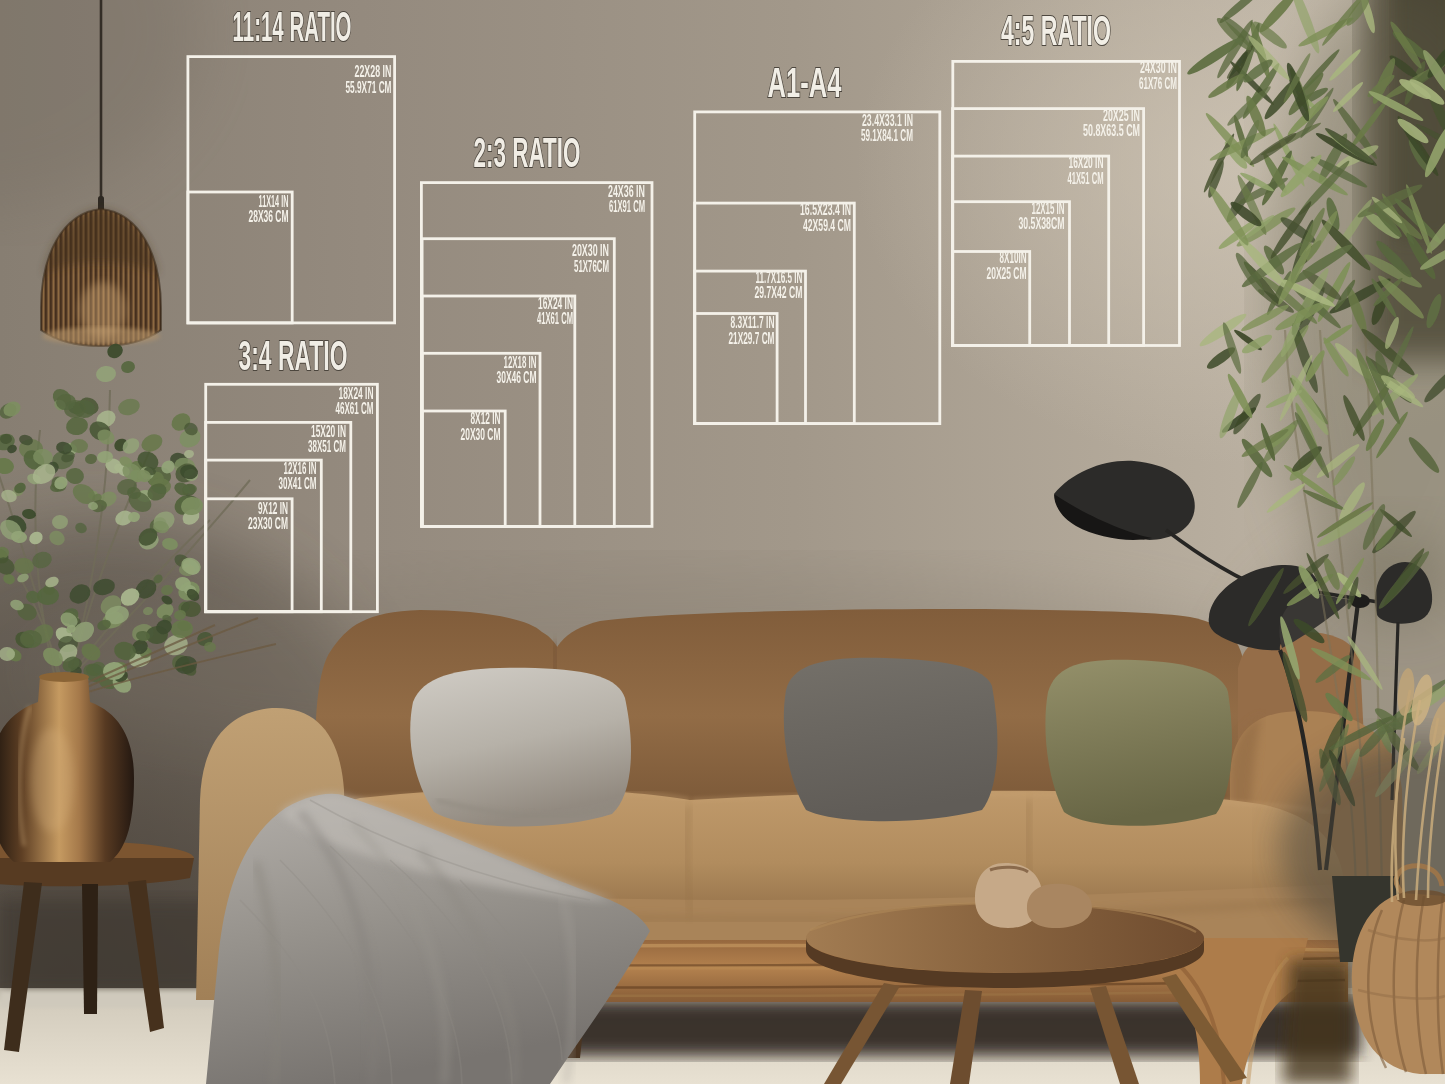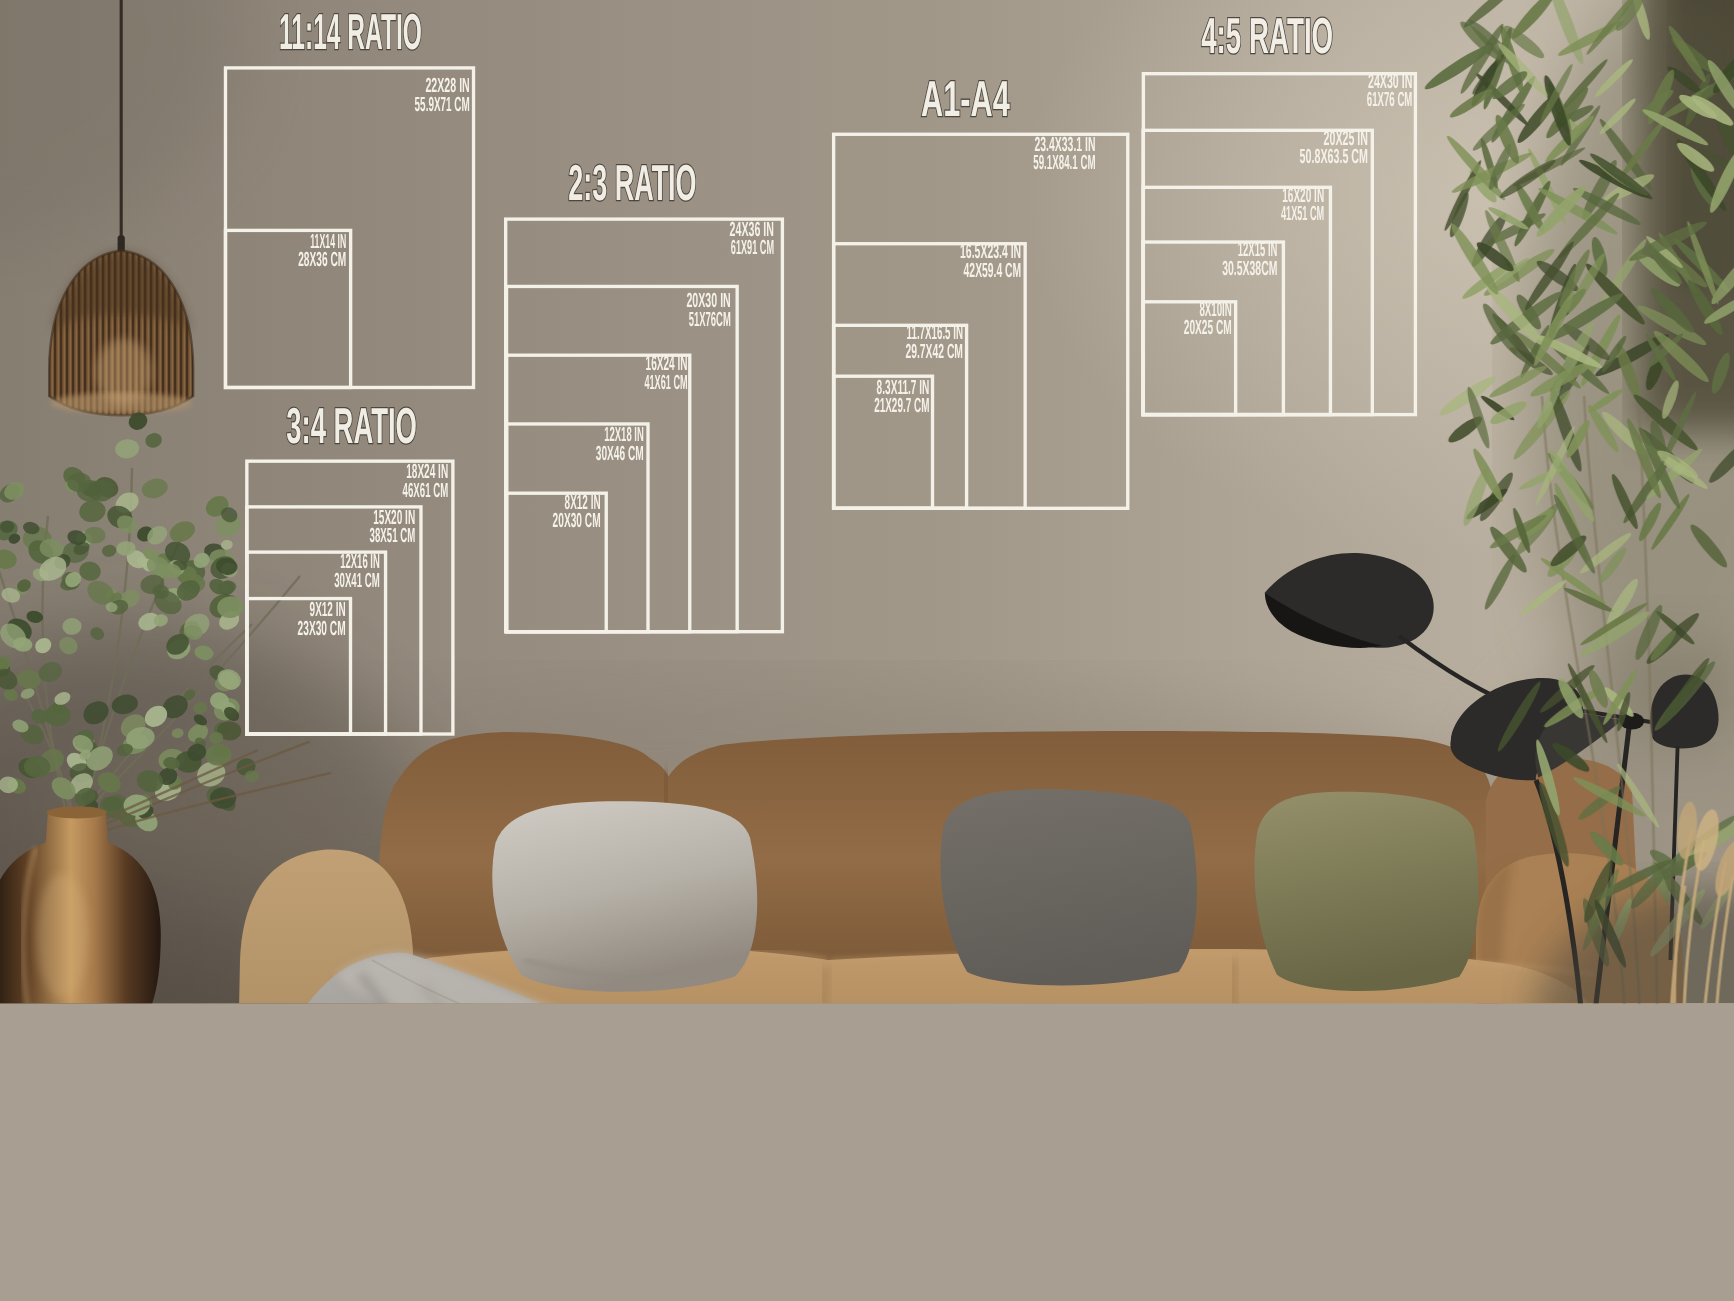--- a/index.html
+++ b/index.html
@@ -1,14 +1,14 @@
 <!DOCTYPE html>
 <html><head><meta charset="utf-8">
 <style>html,body{margin:0;padding:0;background:#a89e92}
-#scene{position:relative;width:1445px;height:836px;overflow:hidden}</style>
+#scene{position:relative;width:1445px;height:1084px;overflow:hidden}</style>
 </head><body>
 <div id="scene"><svg width="1445" height="1084" viewBox="0 0 1445 1084">
 <defs>
 <linearGradient id="wall" x1="0" y1="0" x2="1" y2="0">
  <stop offset="0" stop-color="#877e72"></stop>
           <stop offset="0.25" stop-color="#948a7e"></stop>
  <stop offset="0.55" stop-color="#a2988a"></stop>
           <stop offset="0.8" stop-color="#b4aa9b"></stop>
  <stop offset="0.97" stop-color="#c0b6a7"></stop>
 </linearGradient>

